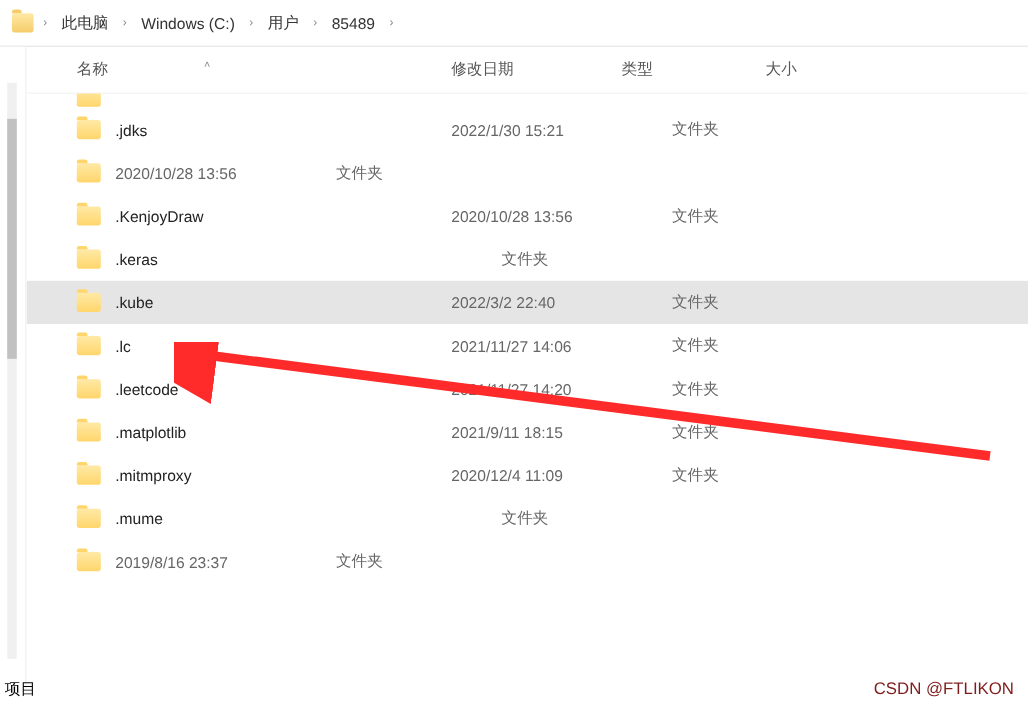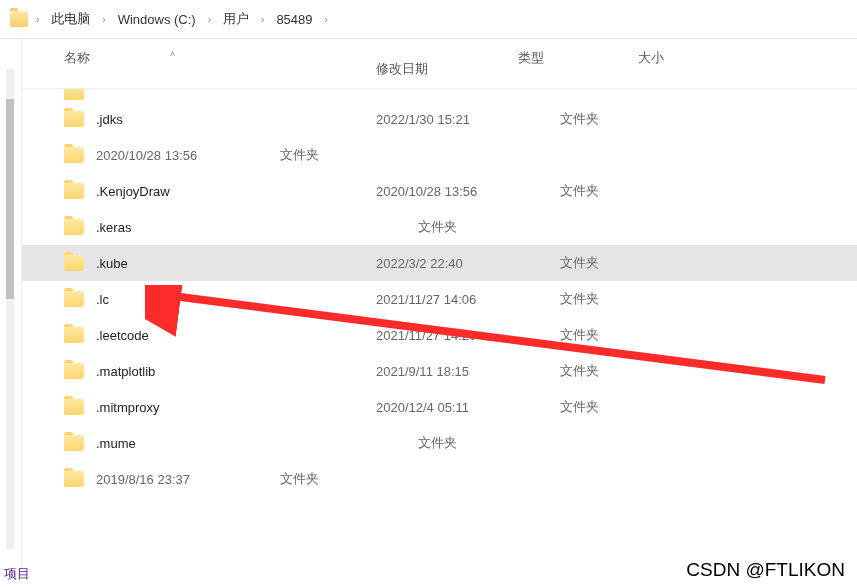--- a/index.html
+++ b/index.html
@@ -75,21 +75,21 @@
       flex: 1;
       overflow: hidden;
     }
     .headers {
       display: flex;
       padding: 10px 0 10px 42px;
       color: #555;
       border-bottom: 0;
     }
     .col-name { width: 312px; display: flex; gap: 80px; }
-    .col-date { width: 142px; margin-top: 11px; }
+    .col-date { width: 142px; }
     .col-type { width: 120px; }
     .col-size { width: 100px; }
     .sort-caret {
       font-size: 9px;
       color: #888;
     }
     .file-list {
       overflow-y: hidden;
     }
     .row {
@@ -126,29 +126,29 @@
     }
     .cell-name { width: 280px; color: #222; }
     .cell-date { width: 142px; color: #666; }
     .cell-type { width: 120px; color: #666; margin-left: 42px; }
     .cell-size { width: 100px; color: #666; }
     .footer {
       position: absolute;
       bottom: 2px;
       left: 0;
       font-size: 13px;
-      color: #4c1d95;
+      color: #000000;
       padding: 2px 4px;
     }
     .watermark {
       position: absolute;
       bottom: 6px;
       right: 12px;
-      color: #000000;
-      font-size: 19px;
+      color: #7f1d1d;
+      font-size: 14px;
       font-family: Arial, sans-serif;
     }
     .annotation-arrow {
       position: absolute;
       top: 285px;
       left: 145px;
       pointer-events: none;
       z-index: 10;
     }
   </style>
@@ -237,21 +237,21 @@
         <div class="row">
           <span class="folder-icon"></span>
           <span class="cell-name">.matplotlib</span>
           <span class="cell-date">2021/9/11 18:15</span>
           <span class="cell-type">文件夹</span>
           <span class="cell-size"></span>
         </div>
         <div class="row">
           <span class="folder-icon"></span>
           <span class="cell-name">.mitmproxy</span>
-          <span class="cell-date">2020/12/4 05:11</span>
+          <span class="cell-date">2020/12/4 11:09</span>
           <span class="cell-type">文件夹</span>
           <span class="cell-size"></span>
         </div>
         <div class="row">
           <span class="folder-icon"></span>
           <span class="cell-name">.mume</span>
           <span class="cell-type">文件夹</span>
           <span class="cell-size"></span>
         </div>
         <div class="row">

